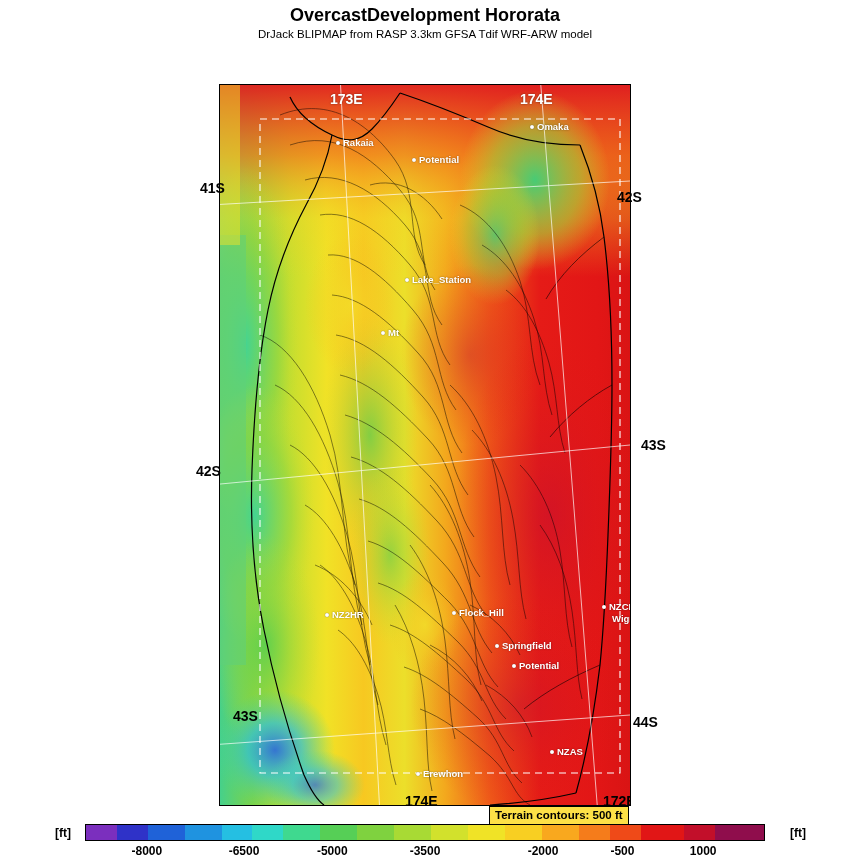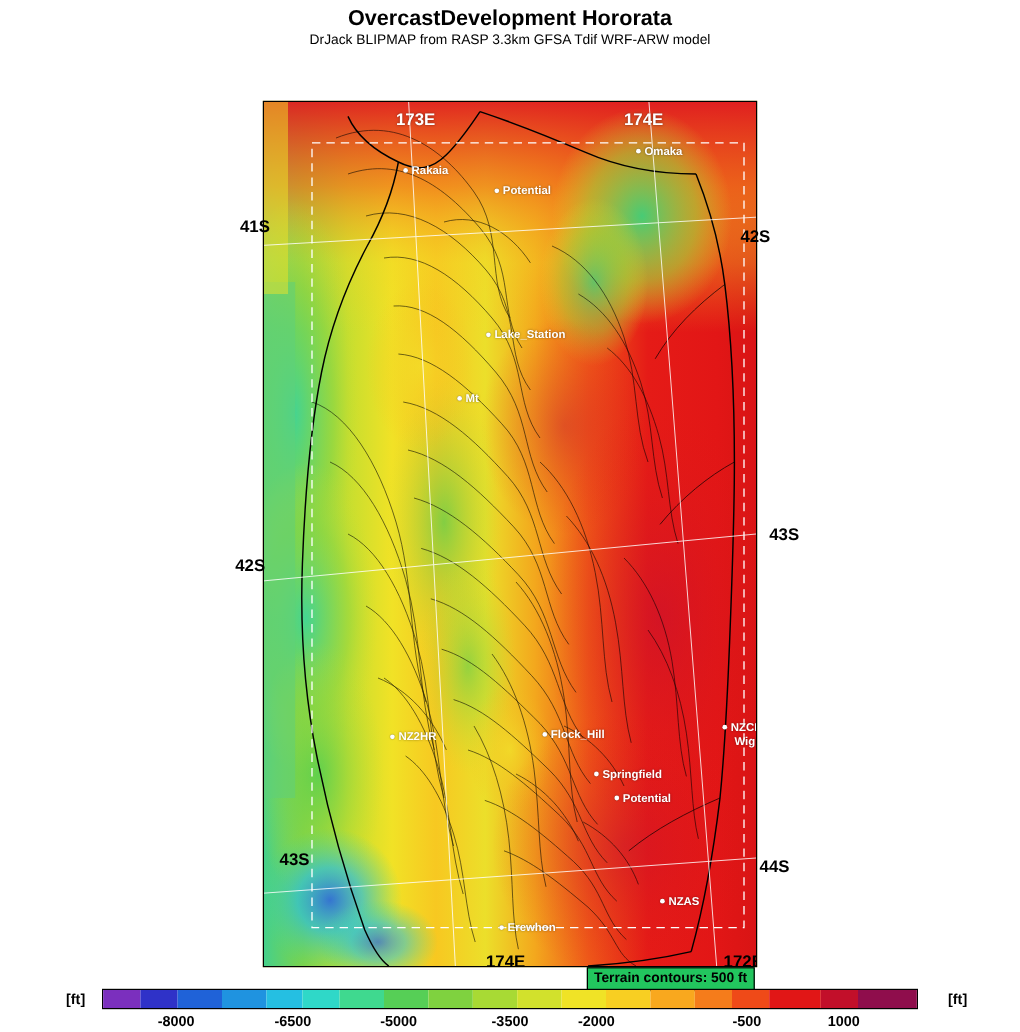--- a/index.html
+++ b/index.html
@@ -98,21 +98,21 @@
     white-space: nowrap;
     text-shadow: 0 0 2px rgba(0,0,0,.5);
   }
   .gridlabel.dark { color: #000000; text-shadow: none; }
 
   
   #terrain-note {
     position: absolute;
     left: 489px;
     top: 806px;
-    background: #22c55e;
+    background: #fde047;
     border: 1px solid #000;
     font-size: 11.5px;
     font-weight: bold;
     padding: 2px 5px 3px 5px;
     line-height: 13px;
   }
 
   
   #cbar-wrap {
     position: absolute;
@@ -372,19 +372,19 @@
         <div class="seg" style="left: 81.8182%; width: 6.36364%; background: rgb(225, 22, 22);"></div>
         <div class="seg" style="left: 88.1818%; width: 4.54545%; background: rgb(194, 15, 42);"></div>
         <div class="seg" style="left: 92.7273%; width: 7.27273%; background: rgb(143, 13, 76);"></div>
         <div class="seg" style="left: 100%; width: 0%; background: rgb(106, 10, 134);"></div>
       </div>
     <div id="cbar-ticks">
         <div class="cbar-tick" style="left: 146.818px;">-8000</div>
         <div class="cbar-tick" style="left: 244px; text-align: center;">-6500</div>
         <div class="cbar-tick" style="left: 332.273px;">-5000</div>
         <div class="cbar-tick" style="left: 425px;">-3500</div>
-        <div class="cbar-tick" style="left: 497px; text-align: center;">-2000</div>
+        <div class="cbar-tick" style="left: 543px; text-align: center;">-2000</div>
         <div class="cbar-tick" style="left: 610.455px; margin-left: 12px;">-500</div>
         <div class="cbar-tick" style="left: 703.182px;">1000</div>
       </div>
   </div>
 
 </div>
 
 </body></html>

